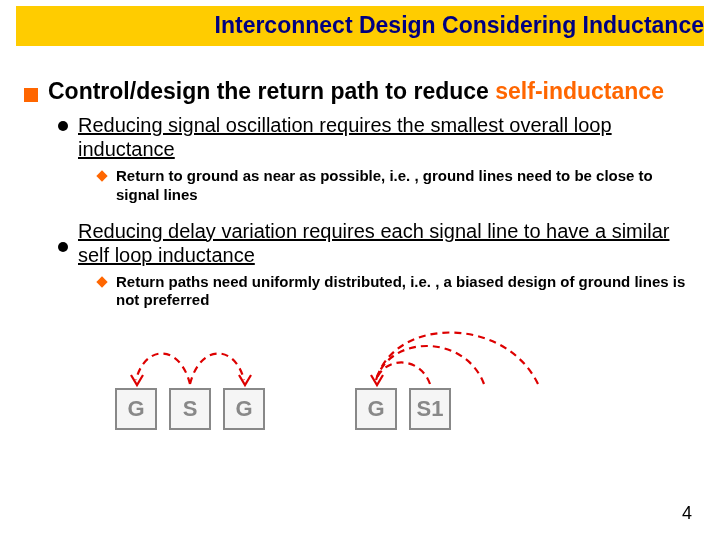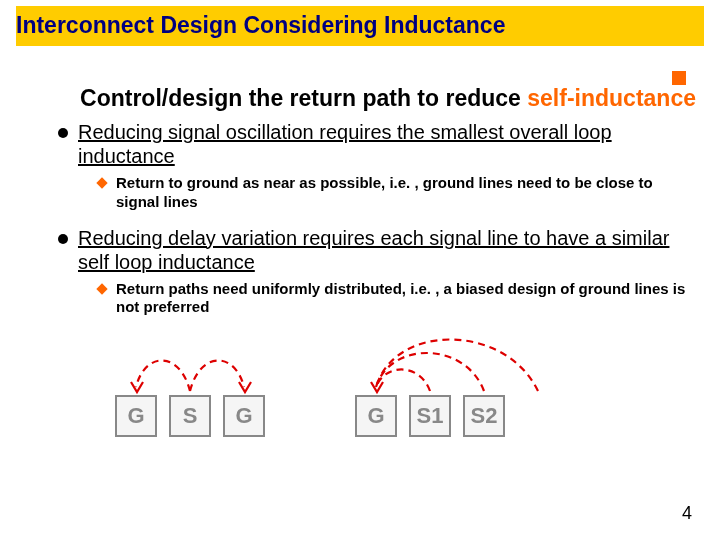--- a/index.html
+++ b/index.html
@@ -1,28 +1,28 @@
 <!DOCTYPE html>
 <html><head>
 <meta charset="utf-8">
 <style>
   * { box-sizing: border-box; margin: 0; padding: 0; }
   html, body { width: 720px; height: 540px; background: #fff; font-family: Arial, Helvetica, sans-serif; }
   .slide { width: 720px; height: 540px; position: relative; padding: 6px 14px 0 14px; }
   .title-bar {
     background: #ffcc00;
-    text-align: left;
+    text-align: right;
     font-weight: bold;
     color: #000080;
     font-size: 23px;
     padding: 6px 0 7px 0;
     margin: 0 2px;
   }
   .body { padding: 14px 10px 0 10px; }
-  .lvl1 { display: flex; align-items: flex-end; margin-top: 4px; flex-direction: column; }
+  .lvl1 { display: flex; align-items: center; margin-top: 18px; }
   .lvl1 .bullet-sq {
     width: 14px; height: 14px; background: #ff6600;
     flex: 0 0 14px; margin-top: 7px; margin-right: 10px;
   }
   .lvl1-text { font-size: 23px; font-weight: bold; color: #000; line-height: 1.18; }
   .lvl1-text .accent { color: #ff6600; }
   .lvl2 { display: flex; align-items: flex-start; margin-top: 8px; margin-left: 34px; text-decoration: underline; }
   .lvl2 .bullet-dot {
     width: 10px; height: 10px; background: #000; border-radius: 50%;
     flex: 0 0 10px; margin-top: 8px; margin-right: 10px;
@@ -66,39 +66,38 @@
 
     <div class="lvl2">
       <div class="bullet-dot"></div>
       <div class="lvl2-text">Reducing signal oscillation requires the smallest overall loop inductance</div>
     </div>
     <div class="lvl3">
       <div class="bullet-dia"></div>
       <div class="lvl3-text">Return to ground as near as possible, i.e. , ground lines need to be close to signal lines</div>
     </div>
 
-    <div class="lvl2" style="margin-top:14px;">
+    <div class="lvl2" style="margin-top:14px;align-items:center;">
       <div class="bullet-dot"></div>
       <div class="lvl2-text">Reducing delay variation requires each signal line to have a similar self loop inductance</div>
     </div>
     <div class="lvl3">
       <div class="bullet-dia"></div>
       <div class="lvl3-text">Return paths need uniformly distributed, i.e. , a biased design of ground lines is not preferred</div>
     </div>
 
     <div class="diagram-wrap">
       <div class="diagram">
 
         <div class="box" style="left:0px;">G</div>
         <div class="box" style="left:54px;">S</div>
         <div class="box" style="left:108px;">G</div>
 
         <div class="box" style="left:240px;">G</div>
         <div class="box" style="left:294px;margin-top:28px;">S1</div>
-        <div class="box" style="left:348px;">S2</div>
 
         <svg class="arc" style="left:0;top:0;width:160px;height:60px;">
           <path d="M 75 50 C 65 10, 30 10, 21 46"></path>
           <path d="M 75 50 C 85 10, 120 10, 129 46"></path>
         </svg>
         <svg class="arrowhead" style="left:14px;top:38px;width:16px;height:16px;">
           <polyline points="2,3 8,13 14,3"></polyline>
         </svg>
         <svg class="arrowhead" style="left:122px;top:38px;width:16px;height:16px;">
           <polyline points="2,3 8,13 14,3"></polyline>

